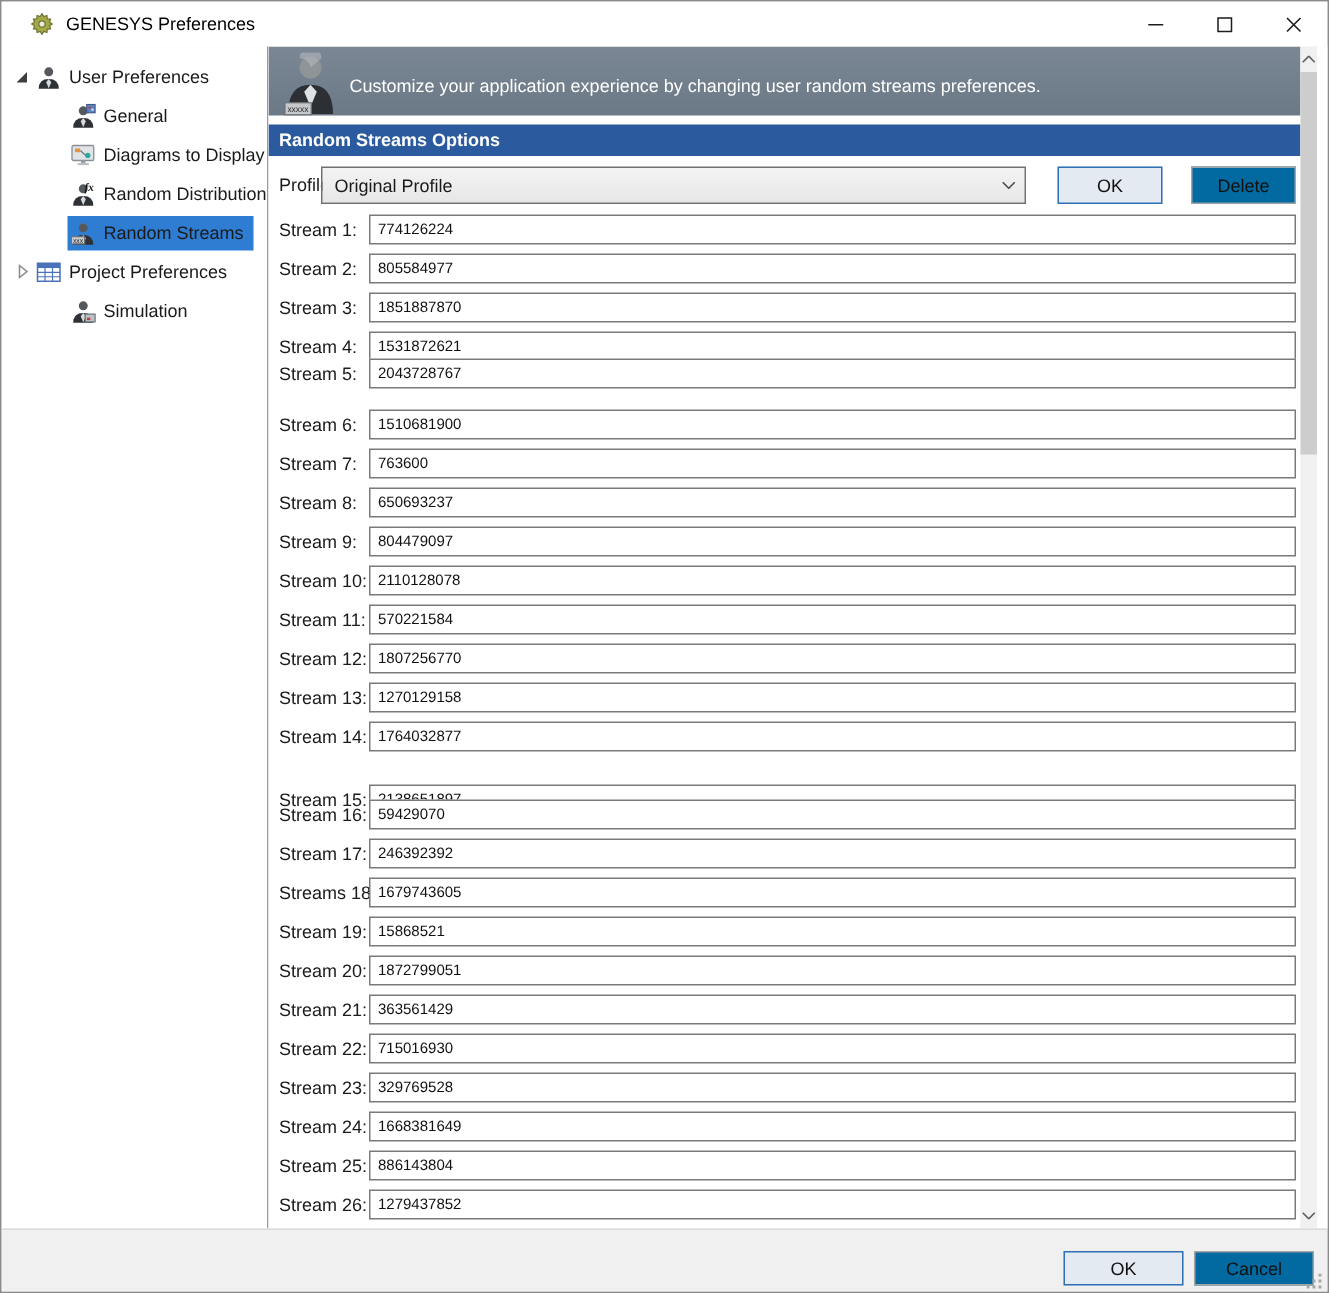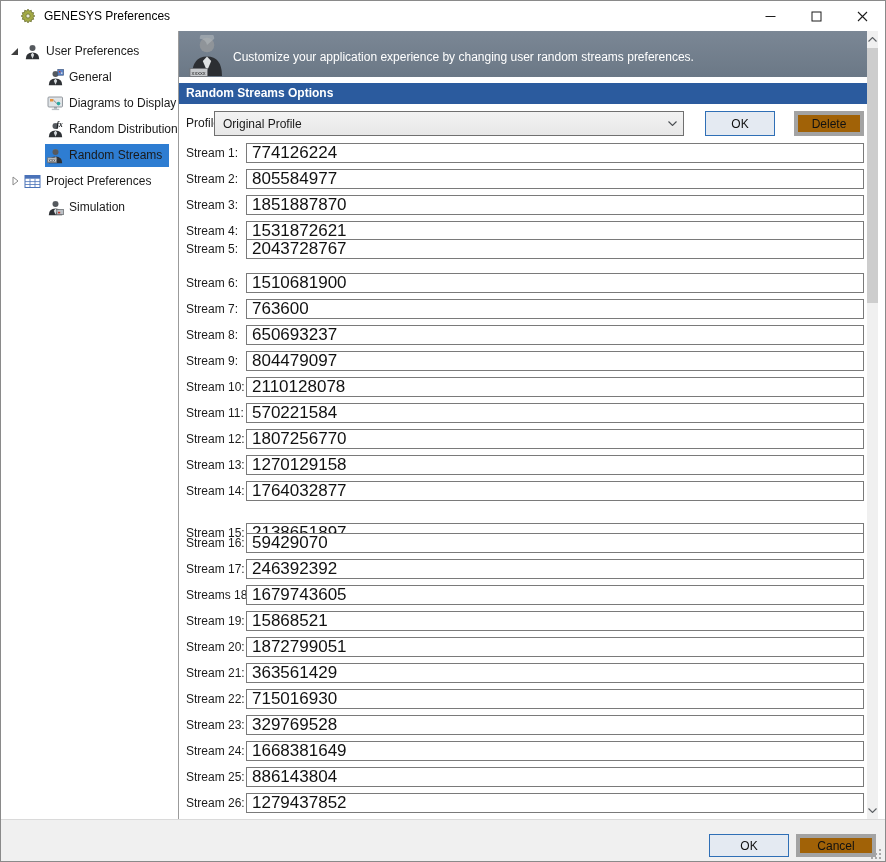--- a/index.html
+++ b/index.html
@@ -56,35 +56,35 @@
   .profiles-label { position:absolute; left:7px; top:80px; height:25px; line-height:25px; }
   .combo {
     position:absolute; left:35px; top:80px; width:470px; height:25px;
     background:linear-gradient(180deg,#f3f3f3,#e7e7e7); border:1px solid #707070;
     display:flex; align-items:center;
   }
   .combo-value { padding-left:8px; flex:1; }
   .combo-arrow { width:22px; display:flex; align-items:center; justify-content:center; }
   .btn {
     position:absolute; height:25px; width:70px; top:80px;
-    background:#a16207; border:4px solid #a3a3a3;
+    background:#0369a1; border:1px solid #a3a3a3;
     font-family:"Liberation Sans", sans-serif; font-size:12px; color:#111;
     display:flex; align-items:center; justify-content:center; cursor:default;
   }
   .btn.primary { background:#e4eaf2; border:1px solid var(--accent,#2f6fb6); }
   .btn-profile-ok { left:526px; }
   .btn-profile-delete { left:615px; }
 
   .streams { position:absolute; left:0; top:0; width:688px; height:560px; }
   .stream-row { position:absolute; left:0; height:20px; width:688px; }
   .stream-label { position:absolute; left:7px; top:0; height:20px; line-height:20px; color:#1b1b1b; }
   .stream-input {
     position:absolute; left:67px; top:0; width:618px; height:20px;
     border:1px solid #7a7a7a; background:#fff; padding:0 5px;
-    font-family:"Liberation Sans", sans-serif; font-size:17px; color:#111;
+    font-family:"Liberation Sans", sans-serif; font-size:10px; color:#111;
   }
 
   
   .vscroll { position:absolute; left:688px; top:0; width:11px; height:788px; background:#f0f0f0; }
   .vscroll .arrow-btn { position:absolute; left:0; width:11px; height:17px; background:#f0f0f0; display:flex; align-items:center; justify-content:center; }
   .vscroll .arrow-up { top:0; }
   .vscroll .arrow-down { bottom:0; }
   .vscroll .thumb { position:absolute; left:0; top:17px; width:11px; height:255px; background:#cdcdcd; }
 
   

